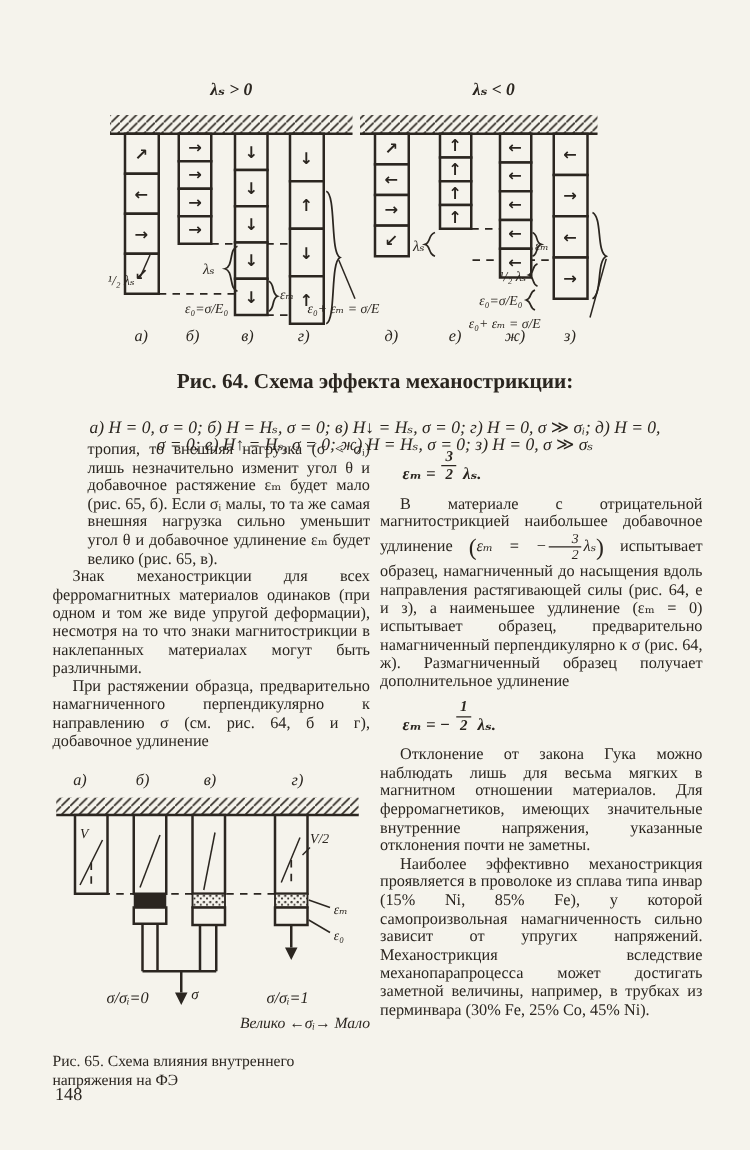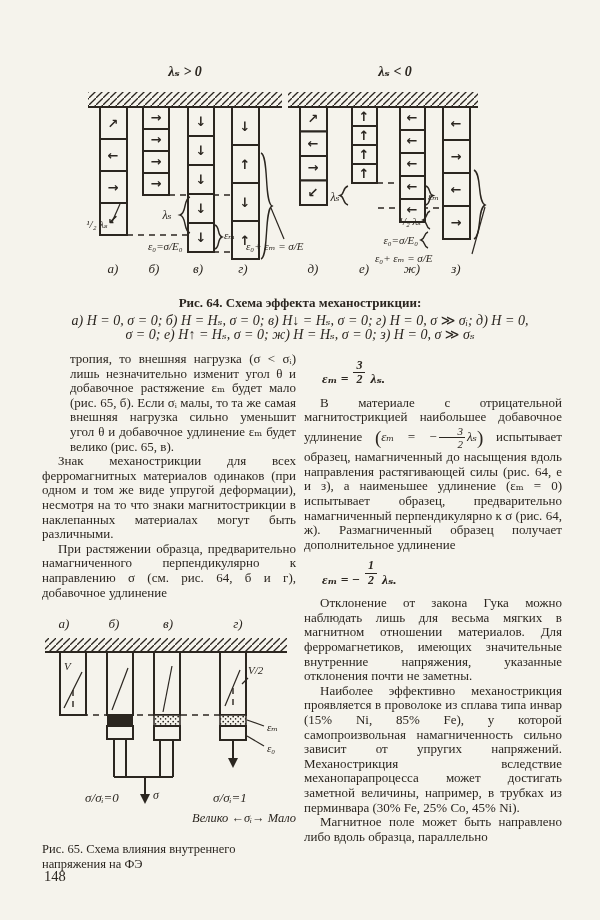--- a/index.html
+++ b/index.html
@@ -24,21 +24,21 @@
   svg text.cond{font-size:14px;text-anchor:middle;font-weight:bold;}
   svg text.ltr{font-size:13px;text-anchor:middle;}
   svg text.sm{font-size:11px;}
   .bx{fill:#f5f3ec;stroke:#2b2620;stroke-width:2;}
   .ln{stroke:#2b2620;stroke-width:2;fill:none;}
   .thin{stroke:#2b2620;stroke-width:1.2;fill:none;}
   .dash{stroke:#2b2620;stroke-width:1.4;fill:none;stroke-dasharray:6 5;}
   .brace{stroke:#2b2620;stroke-width:1.4;fill:none;}
   
   .cap64{position:absolute;left:28px;top:295px;width:544px;text-align:center;}
-  .cap64 .t{font-weight:bold;font-size:13px;margin-bottom:3px;}
+  .cap64 .t{font-weight:bold;font-size:17px;margin-bottom:21px;}
   .cap64 .l{font-style:italic;font-size:14px;line-height:13.5px;}
   
   .col{position:absolute;top:352px;font-size:13px;line-height:14.6px;text-align:justify;}
   .col-left{left:42px;width:254px;}
   .col-right{left:304px;width:258px;}
   .col p{margin:0;text-indent:16px;}
   .col p.noind{text-indent:0;margin-left:28px;}
   .formula{
     margin:7px 0 9px 18px;font-style:italic;font-size:13.5px;
     display:flex;align-items:flex-end;gap:5px;font-weight:bold;
@@ -330,17 +330,16 @@
       <span>εₘ = −</span>
       <span class="frac">
         <span class="num">1</span>
         <span class="den">2</span>
       </span>
       <span>λₛ.</span>
     </div>
 
     <p>Отклонение от закона Гука можно наблюдать лишь для весьма мягких в магнитном отношении материалов. Для ферромагнетиков, имеющих значительные внутренние напряжения, указанные отклонения почти не заметны.</p>
     <p>Наиболее эффективно механострикция проявляется в проволоке из сплава типа инвар (15% Ni, 85% Fe), у которой самопроизвольная намагниченность сильно зависит от упругих напряжений. Механострикция вследствие механопарапроцесса может достигать заметной величины, например, в трубках из перминвара (30% Fe, 25% Co, 45% Ni).</p>
-    <p>Магнитное поле может быть направлено либо вдоль образца, параллельно</p>
   </div>
 
   <div class="pageno">148</div>
 </div>
 
 </body></html>

